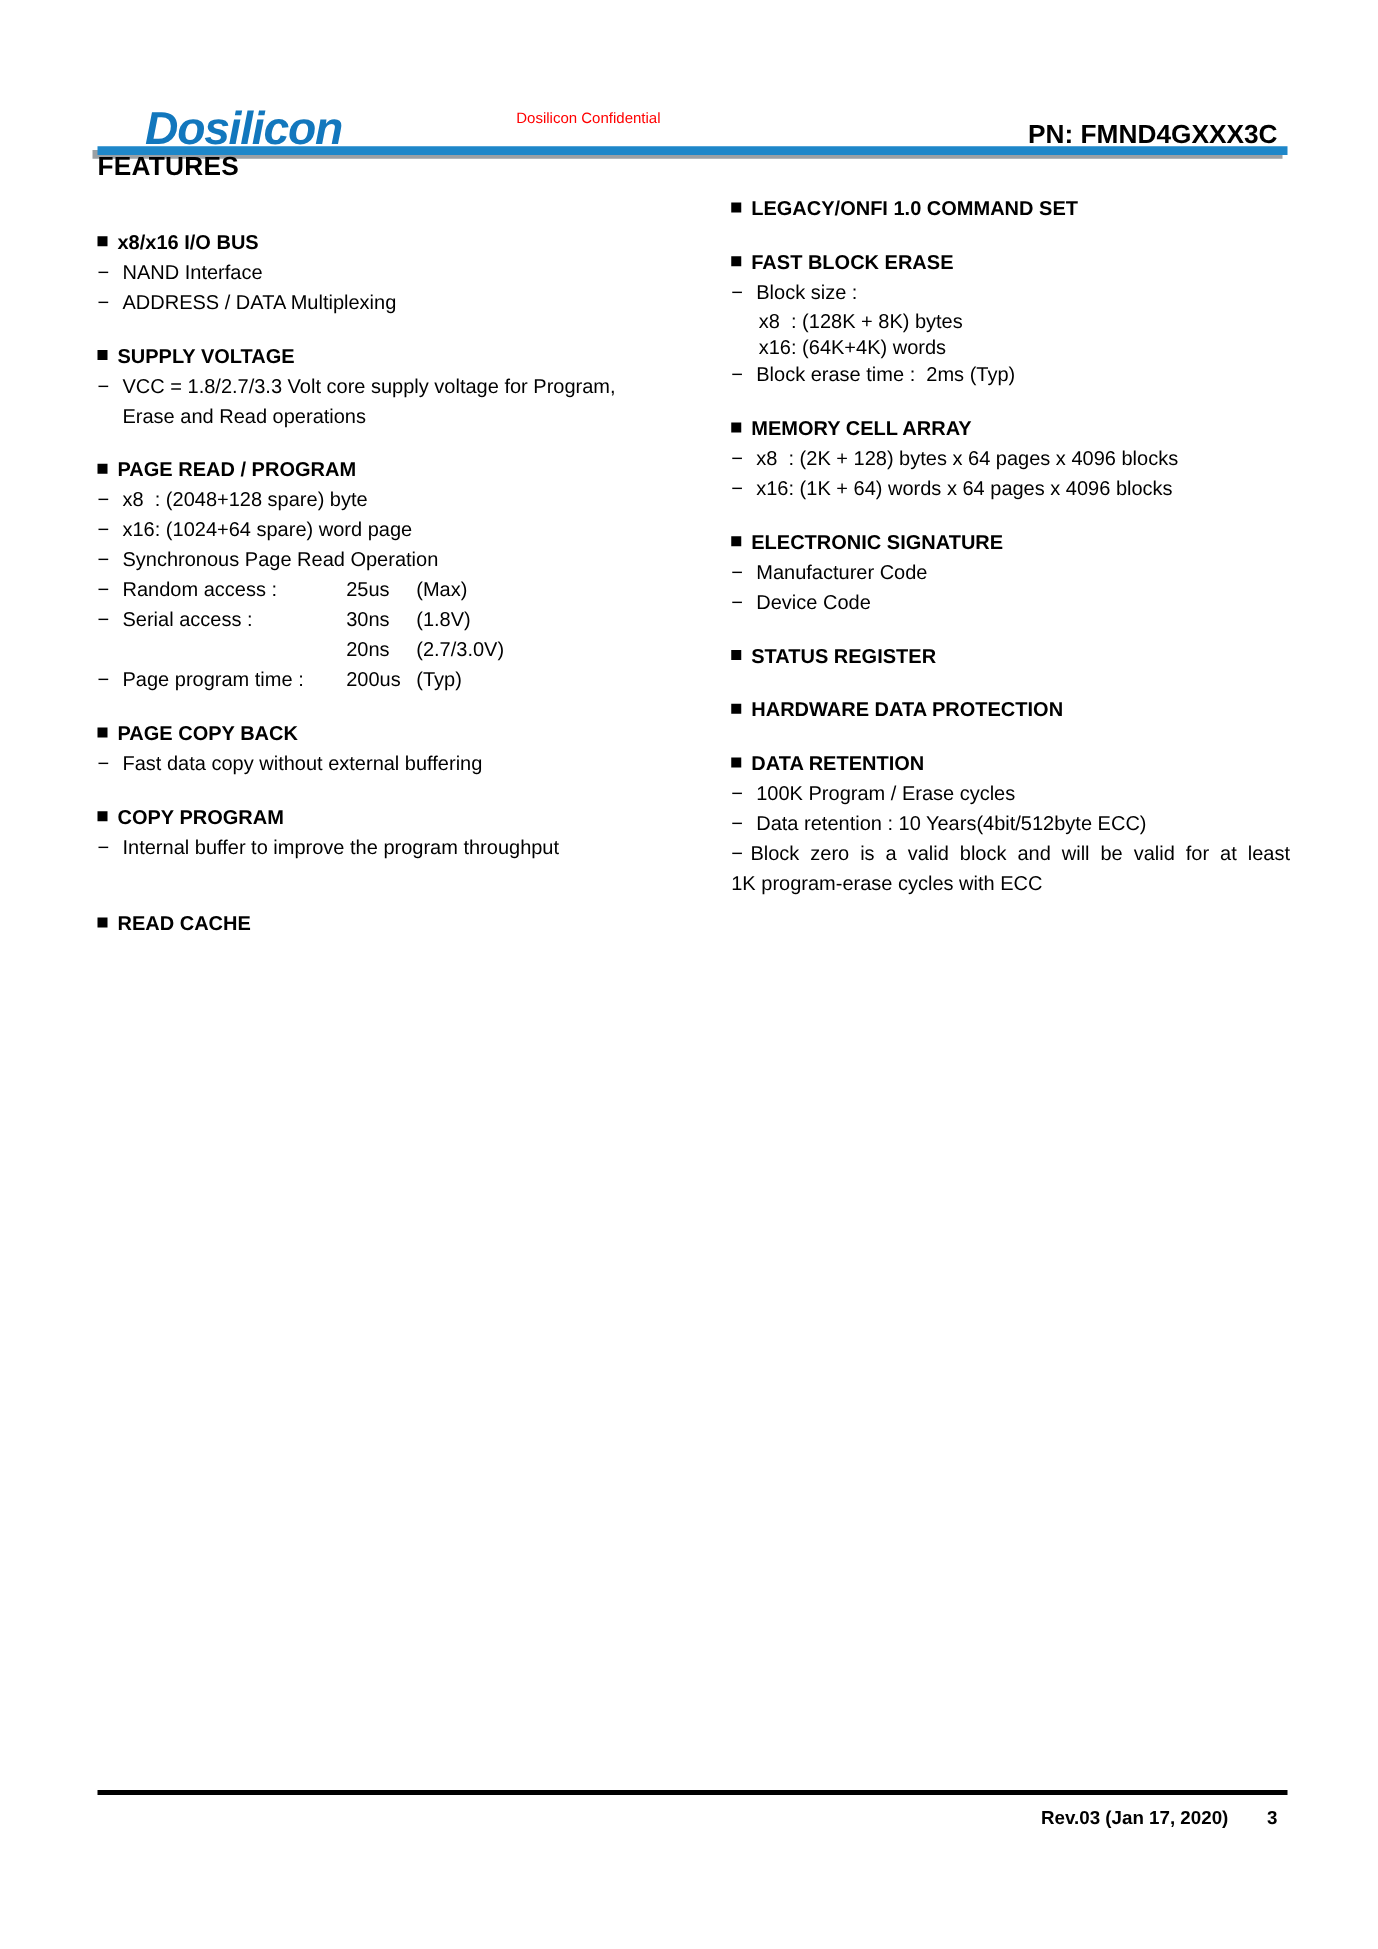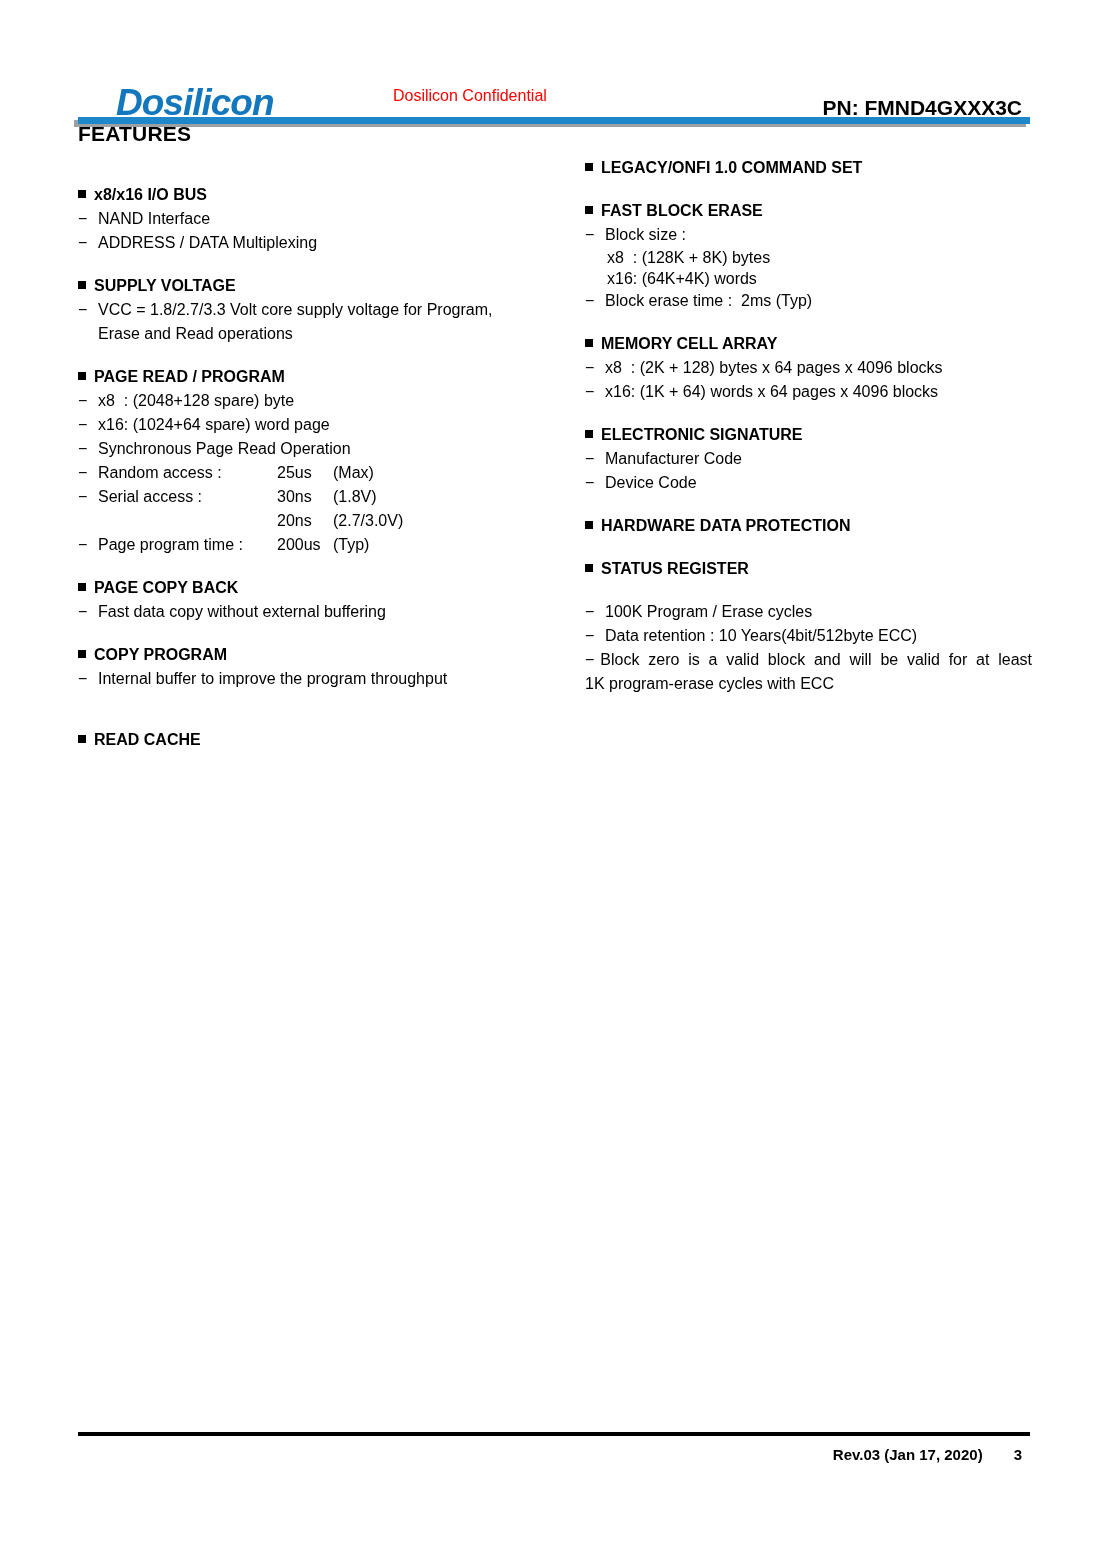--- a/index.html
+++ b/index.html
@@ -13,22 +13,22 @@
   }
   .pre { white-space: pre-wrap; }
 
   
   .logo {
     position: absolute; left: 76px; top: 82px;
     font-size: 37px; font-weight: bold; font-style: italic;
     letter-spacing: -1px; color: #1277bd; margin-left: 40px;
   }
   .confidential {
-    position: absolute; left: 393px; top: 87px;
-    font-size: 16px; color: #ff0000;
+    position: absolute; left: 413px; top: 87px;
+    font-size: 12px; color: #ff0000;
   }
   .pn {
     position: absolute; right: 80px; top: 80px;
     font-size: 21px; font-weight: bold; margin-top: 16px;
   }
   .header-rule {
     position: absolute; left: 78px; top: 117px;
     width: 952px; height: 7px; background: #1e87c9;
     box-shadow: -4px 3px 0 #9aa0a4;
   }
@@ -215,28 +215,29 @@
           <span class="dash">−</span>
           <span class="txt">Manufacturer Code</span>
         </div>
       <div class="item">
           <span class="dash">−</span>
           <span class="txt">Device Code</span>
         </div>
     </section>
 
     <section class="section">
+      <div class="sec-title"><span class="sq"></span><span class="pre">STATUS REGISTER</span></div>
+    </section>
+
+    <section class="section">
       <div class="sec-title"><span class="sq"></span><span class="pre">HARDWARE DATA PROTECTION</span></div>
     </section>
 
     <section class="section">
-      <div class="sec-title"><span class="sq"></span><span class="pre">STATUS REGISTER</span></div>
-    </section>
-
-    <section class="section">
+      <div class="sec-title"><span class="sq"></span><span class="pre">DATA RETENTION</span></div>
       <div class="item">
           <span class="dash">−</span>
           <span class="txt">100K Program / Erase cycles</span>
         </div>
       <div class="item">
           <span class="dash">−</span>
           <span class="txt">Data retention : 10 Years(4bit/512byte ECC)</span>
         </div>
       <div class="jline"><span class="jdash">−</span><span>Block zero is a valid block and will be valid for at least</span></div>
       <div>1K program-erase cycles with ECC</div>

